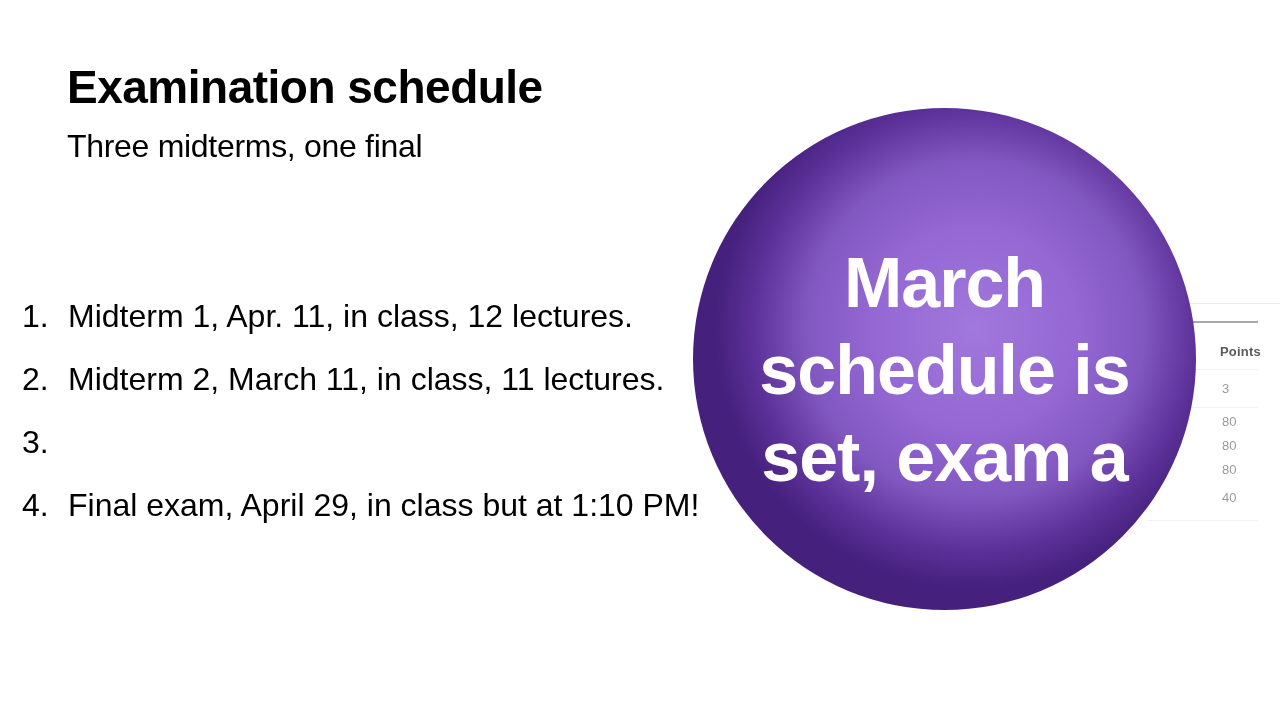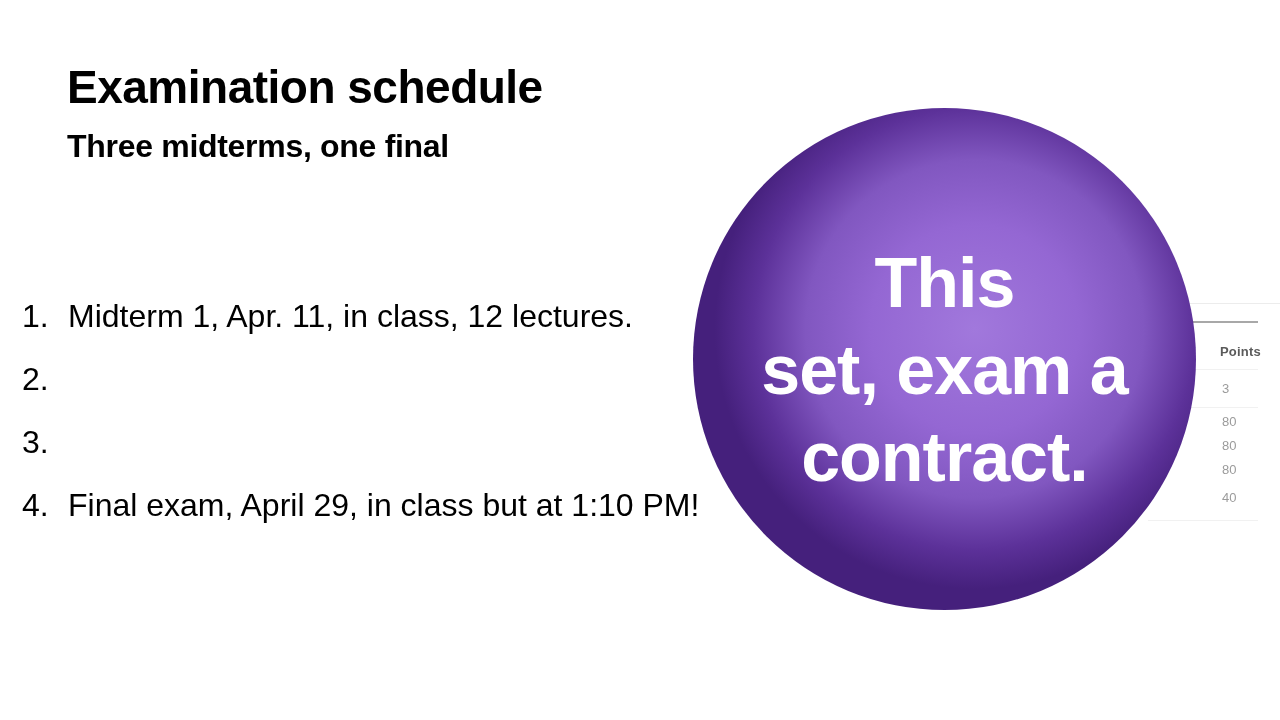--- a/index.html
+++ b/index.html
@@ -11,21 +11,21 @@
   .slide{position:absolute;inset:0;padding-left:11px;}
 
   
   .title{
     position:absolute;left:67px;top:62px;
     font-size:46px;font-weight:bold;color:#000;letter-spacing:-0.5px;line-height:1.1;
     white-space:nowrap;
   }
   .subtitle{
     position:absolute;left:67px;top:129px;
-    font-size:32px;font-weight:bold;color:#000;letter-spacing:-0.3px;line-height:1.1;
+    font-size:32px;font-weight:normal;color:#000;letter-spacing:-0.3px;line-height:1.1;
     white-space:nowrap;
   }
 
   
   .exam-list{
     position:absolute;left:22px;top:297px;margin:0;padding:0;list-style:none;
   }
   .exam-list li{
     display:flex;align-items:flex-start;
     font-size:32px;color:#000;line-height:38px;margin-bottom:25px;
@@ -73,20 +73,21 @@
   <div class="title">Examination schedule</div>
   <div class="subtitle">Three midterms, one final</div>
 
   <ul class="exam-list">
     <li>
       <span class="num">1.</span>
       <span>Midterm 1, Apr. 11, in class, 12 lectures.</span>
     </li>
     <li>
       <span class="num">2.</span>
+      <span>Midterm 2, March 11, in class, 11 lectures.</span>
     </li>
     <li>
       <span class="num">3.</span>
     </li>
     <li>
       <span class="num">4.</span>
       <span>Final exam, April 29, in class but at 1:10 PM!</span>
     </li>
   </ul>
 
@@ -99,19 +100,19 @@
     <div class="rule r-under-first"></div>
     <div class="pv v1">80</div>
     <div class="pv v2">80</div>
     <div class="pv v3">80</div>
     <div class="pv v4">40</div>
     <div class="rule r-bottom"></div>
   </div>
 
   <div class="circle">
     <div class="badge-text">
-      <div>This</div>
+      <div>March</div>
+      <div>schedule is</div>
       <div>set, exam a</div>
-      <div>contract.</div>
     </div>
   </div>
 
 </div>
 
 </body></html>

